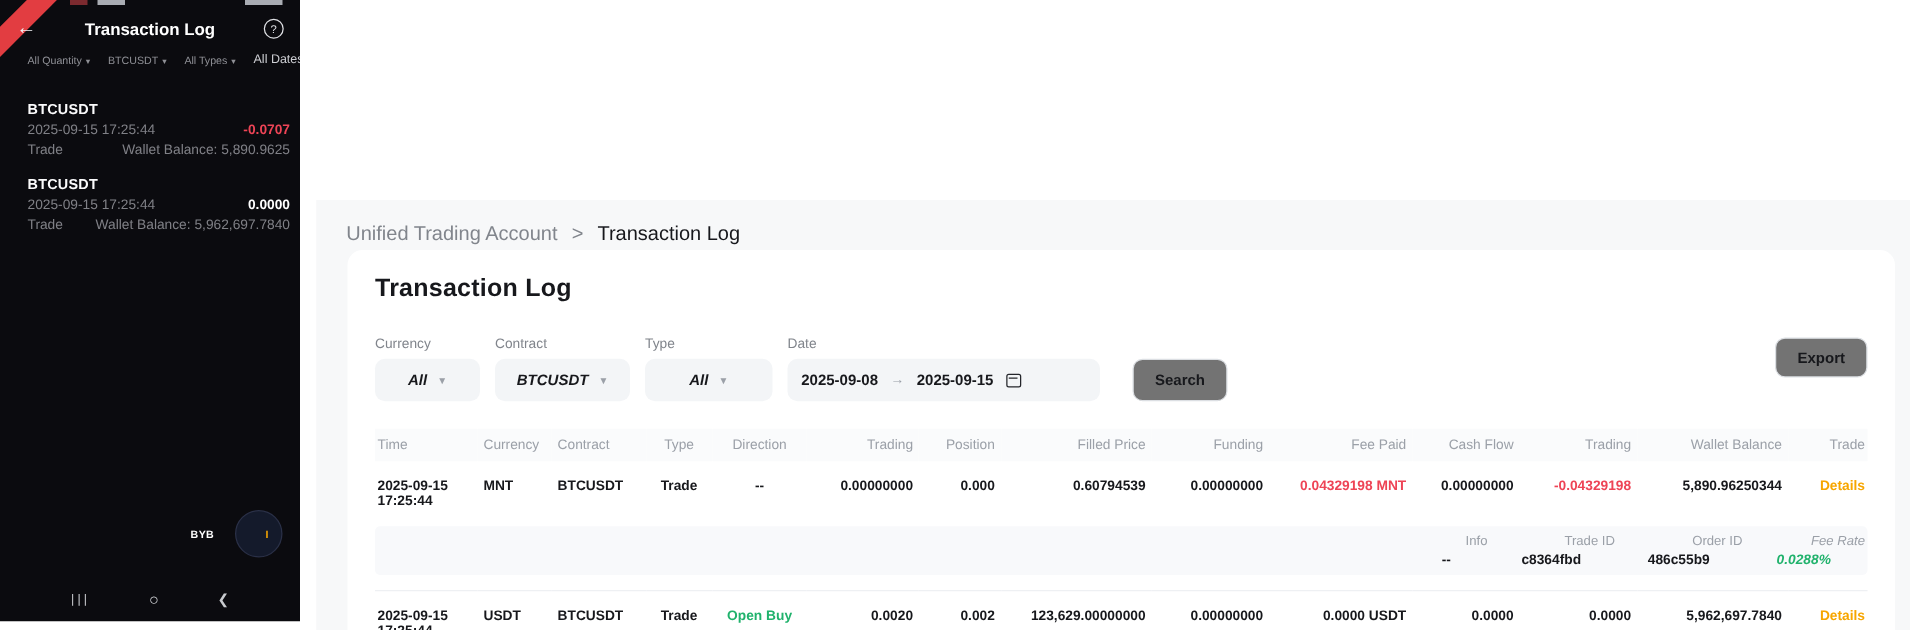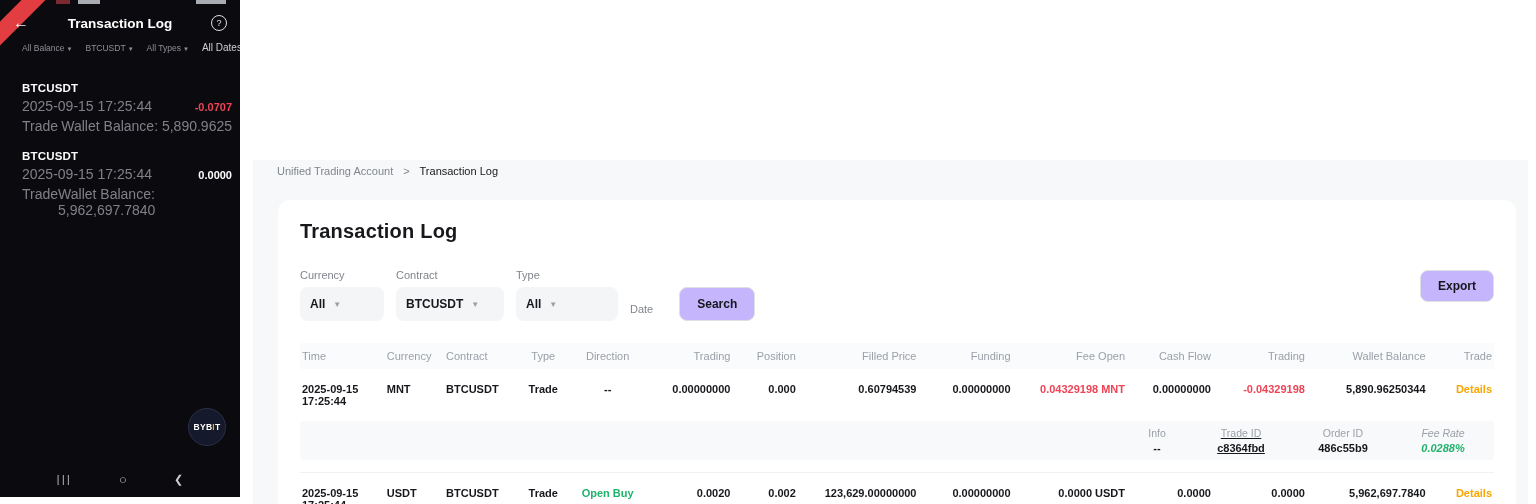--- a/index.html
+++ b/index.html
@@ -25,103 +25,103 @@
     font-size:9px; color:#dfe0e4; z-index:2; }
   .m-filters { position:absolute; top:42px; left:0; right:0; display:flex;
     align-items:center; padding:0 10px 0 22px; }
   .m-filter { font-size:8.5px; color:#8f9096; margin-right:13px; white-space:nowrap; }
   .m-filter .arr { font-size:6px; margin-left:2px; }
   .m-filter.big { margin-left:auto; margin-right:2px; font-size:10px; color:#cdced3; }
   .m-list { position:absolute; top:66px; left:0; right:0; padding:0 8px 0 22px; }
   .m-entry { margin-top:16px; }
   .m-symbol { font-size:11.5px; font-weight:bold; color:#fbfbfc; letter-spacing:.2px; }
   .m-line { display:flex; justify-content:space-between; align-items:baseline; margin-top:4px; }
-  .m-sub { font-size:14px; color:#808187; }
+  .m-sub { font-size:11px; color:#808187; }
   .m-change { font-size:11px; font-weight:bold; }
   .c-red   { color:#ee4456 !important; }
   .c-white { color:#ffffff !important; }
   .c-green { color:#20b26c !important; }
   .m-badge { position:absolute; left:188px; top:408px; width:38px; height:38px;
     border-radius:50%; background:#141a2b; border:1px solid #2a3047;
     display:flex; align-items:center; justify-content:center;
-    font-size:8.5px; font-weight:bold; letter-spacing:.3px; color:#fff; }
+    font-size:8.5px; font-weight:bold; letter-spacing:.3px; color:#fff;gap:41px; }
   .m-badge .accent { color:#f7a600; }
   .m-nav { position:absolute; bottom:4px; left:0; right:0; height:28px;
     display:flex; align-items:center; justify-content:center; gap:47px;
     color:#c9cbcf; }
   .nav-recents { font-size:10px; letter-spacing:2.5px; }
   .nav-home { font-size:13px; }
   .nav-back { font-size:11px; }
 
   
   .desktop { position:absolute; left:253px; top:160px; width:1275px; height:344px;
     background:#f7f8f9; }
-  .breadcrumb { position:absolute; top:5px; left:24px; font-size:11px; color:#81858c; }
+  .breadcrumb { position:absolute; top:19px; left:24px; font-size:16px; color:#81858c; }
   .breadcrumb .sep { margin:0 7px; color:#81858c; }
   .breadcrumb .current { color:#17181c; }
   .card { position:absolute; left:25px; top:40px; width:1238px; bottom:0;
     background:#fff; border-radius:12px 12px 0 0; padding:20px 22px 0; }
   .d-title { font-size:20px; font-weight:bold; color:#17181c; letter-spacing:.2px; }
   .filters { display:flex; align-items:flex-end; margin-top:26px; }
   .fgroup { margin-right:12px; }
   .flabel { font-size:11px; color:#81858c; margin-bottom:6px; }
   .selectbox { height:34px; background:#f3f5f7; border-radius:8px; display:flex;
-    align-items:center; justify-content:flex-start; padding:0 10px;
-    font-size:12px; font-weight:bold; color:#17181c; cursor:pointer; }
+    align-items:center; justify-content:center; padding:0 10px;
+    font-size:12px; font-weight:bold; color:#17181c; cursor:pointer;font-style:italic; }
   .selectbox .arr { font-size:8px; color:#9ba0a8; margin-left:8px; }
   .w-cur { width:84px; } .w-con { width:108px; } .w-typ { width:102px; }
   .datebox { width:250px; height:34px; background:#f3f5f7; border-radius:8px;
     display:flex; align-items:center; padding:0 11px; font-size:12px;
     font-weight:600; color:#17181c; cursor:pointer; }
   .datebox .darr { color:#9ba0a8; margin:0 10px; font-size:11px; }
   .cal { width:12px; height:11px; border:1.3px solid #24262b; border-radius:2px;
     margin-left:10px; position:relative; flex:none; }
   .cal::before { content:""; position:absolute; left:1.5px; right:1.5px; top:2.2px;
     height:1.2px; background:#24262b; }
-  .btn { height:34px; background:#c4b5fd; border:1px solid #dcdfe3; border-radius:8px;
+  .btn { height:34px; background:#737373; border:1px solid #dcdfe3; border-radius:8px;
     font-family:inherit; font-size:12px; font-weight:bold; color:#17181c;
     padding:0 17px; cursor:pointer; }
   .search-btn { margin-left:14px; }
   .export-btn { position:absolute; top:70px; right:22px; height:32px; }
 
   table.log { width:100%; border-collapse:collapse; table-layout:fixed;
     margin-top:22px; font-size:11px; }
   .log th { background:#fafbfc; color:#9ba0a8; font-weight:normal;
     padding:7px 5px; white-space:nowrap; }
   .log td { color:#17181c; font-weight:600; padding:14px 5px 4px;
     vertical-align:top; white-space:nowrap; }
   .log th:first-child, .log td:first-child { padding-left:2px;margin-left:24px; }
   .log th:last-child,  .log td:last-child  { padding-right:2px; }
   .al { text-align:left; } .ac { text-align:center; } .ar { text-align:right; }
   .details-link { color:#f7a600; font-weight:bold; cursor:pointer; }
   .detail-td { padding:10px 0 12px !important; border-bottom:1px solid #eef0f3; }
   .detail-box { background:#f8f9fb; border-radius:4px; display:flex;
     justify-content:flex-end; padding:6px 2px; }
   .dcell { text-align:center; }
-  .d-info { width:66px; } .d-trade { width:102px;text-decoration:underline; } .d-order { width:102px; } .d-fee { width:98px;font-style:italic; }
-  .dlabel { font-size:10.5px; color:#9ba0a8; font-weight:normal; margin-bottom:3px; }
+  .d-info { width:66px; } .d-trade { width:102px; } .d-order { width:102px; } .d-fee { width:98px;font-style:italic; }
+  .dlabel { font-size:10.5px; color:#9ba0a8; font-weight:normal; margin-bottom:3px;text-align:right; }
   .dval { font-size:11px; font-weight:bold; color:#17181c; }
 </style>
 </head>
 <body>
 
 <div class="mobile">
   <div class="ribbon"></div>
   <div class="frag frag1"></div>
   <div class="frag frag2"></div>
   <div class="frag frag3"></div>
 
   <div class="m-header">
     <span class="m-title">Transaction Log</span>
     <span class="m-back">←</span>
     <span class="m-help">?</span>
   </div>
 
   <div class="m-filters">
-    <span class="m-filter"><span>All Balance</span><span class="arr">▼</span></span>
+    <span class="m-filter"><span>All Quantity</span><span class="arr">▼</span></span>
     <span class="m-filter"><span>BTCUSDT</span><span class="arr">▼</span></span>
     <span class="m-filter"><span>All Types</span><span class="arr">▼</span></span>
     <span class="m-filter big"><span>All Dates</span></span>
   </div>
 
   <div class="m-list">
     <div class="m-entry">
       <div class="m-symbol">BTCUSDT</div>
       <div class="m-line">
         <span class="m-sub">2025-09-15 17:25:44</span>
@@ -185,20 +185,26 @@
       </div>
       <div class="fgroup">
         <div class="flabel">Type</div>
         <div class="selectbox w-typ">
           <span>All</span>
           <span class="arr">▼</span>
         </div>
       </div>
       <div class="fgroup">
         <div class="flabel">Date</div>
+        <div class="datebox">
+          <span>2025-09-08</span>
+          <span class="darr">→</span>
+          <span>2025-09-15</span>
+          <span class="cal"></span>
+        </div>
       </div>
       <button class="btn search-btn">Search</button>
     </div>
 
     <button class="btn export-btn">Export</button>
 
     <table class="log">
       <colgroup>
         <col style="width:80px">
           <col style="width:58px">
@@ -219,21 +225,21 @@
         <tr>
           <th class="al">Time</th>
           <th class="al">Currency</th>
           <th class="al">Contract</th>
           <th class="ac">Type</th>
           <th class="ac">Direction</th>
           <th class="ar">Trading</th>
           <th class="ar">Position</th>
           <th class="ar">Filled Price</th>
           <th class="ar">Funding</th>
-          <th class="ar">Fee Open</th>
+          <th class="ar">Fee Paid</th>
           <th class="ar">Cash Flow</th>
           <th class="ar">Trading</th>
           <th class="ar">Wallet Balance</th>
           <th class="ar">Trade</th>
         </tr>
       </thead>
       <tbody>
         <tr>
           <td class="al">
             <div>2025-09-15</div>

